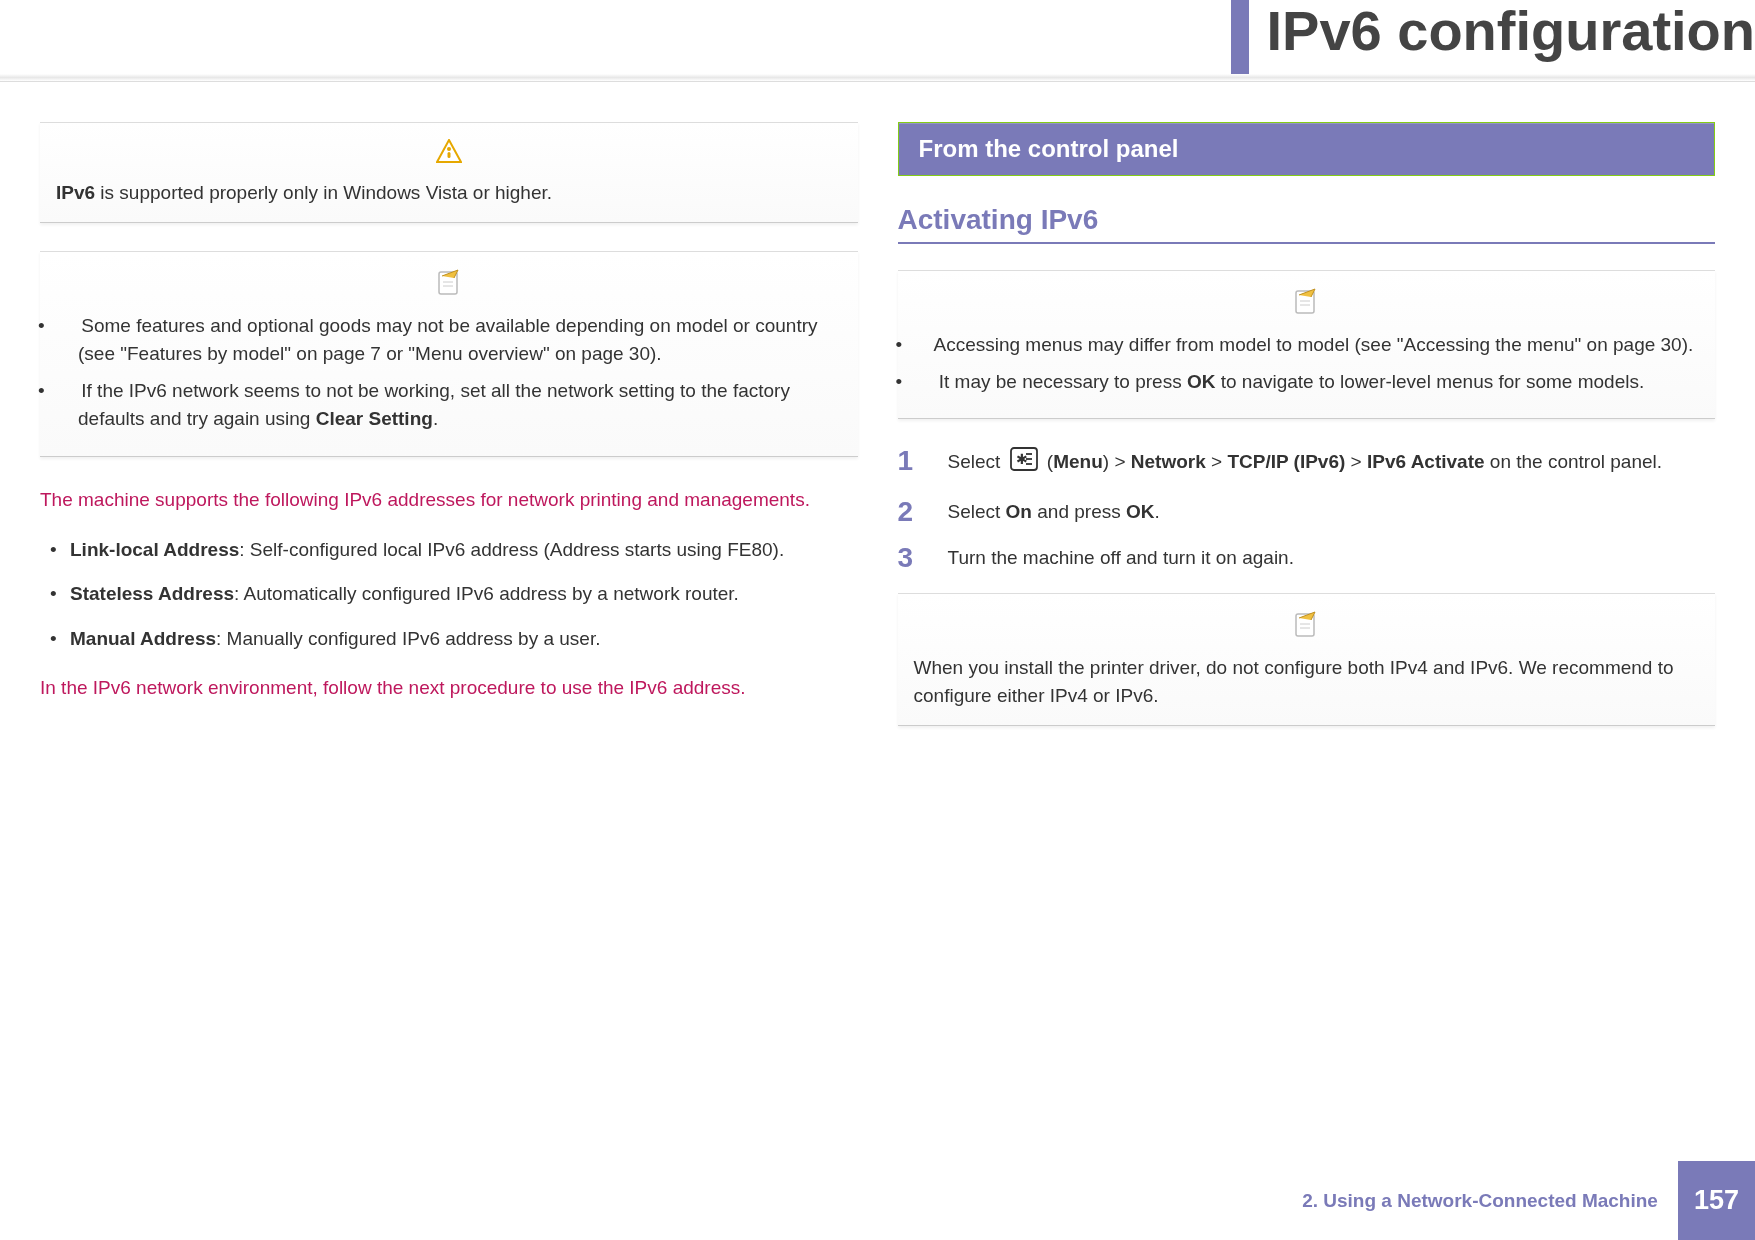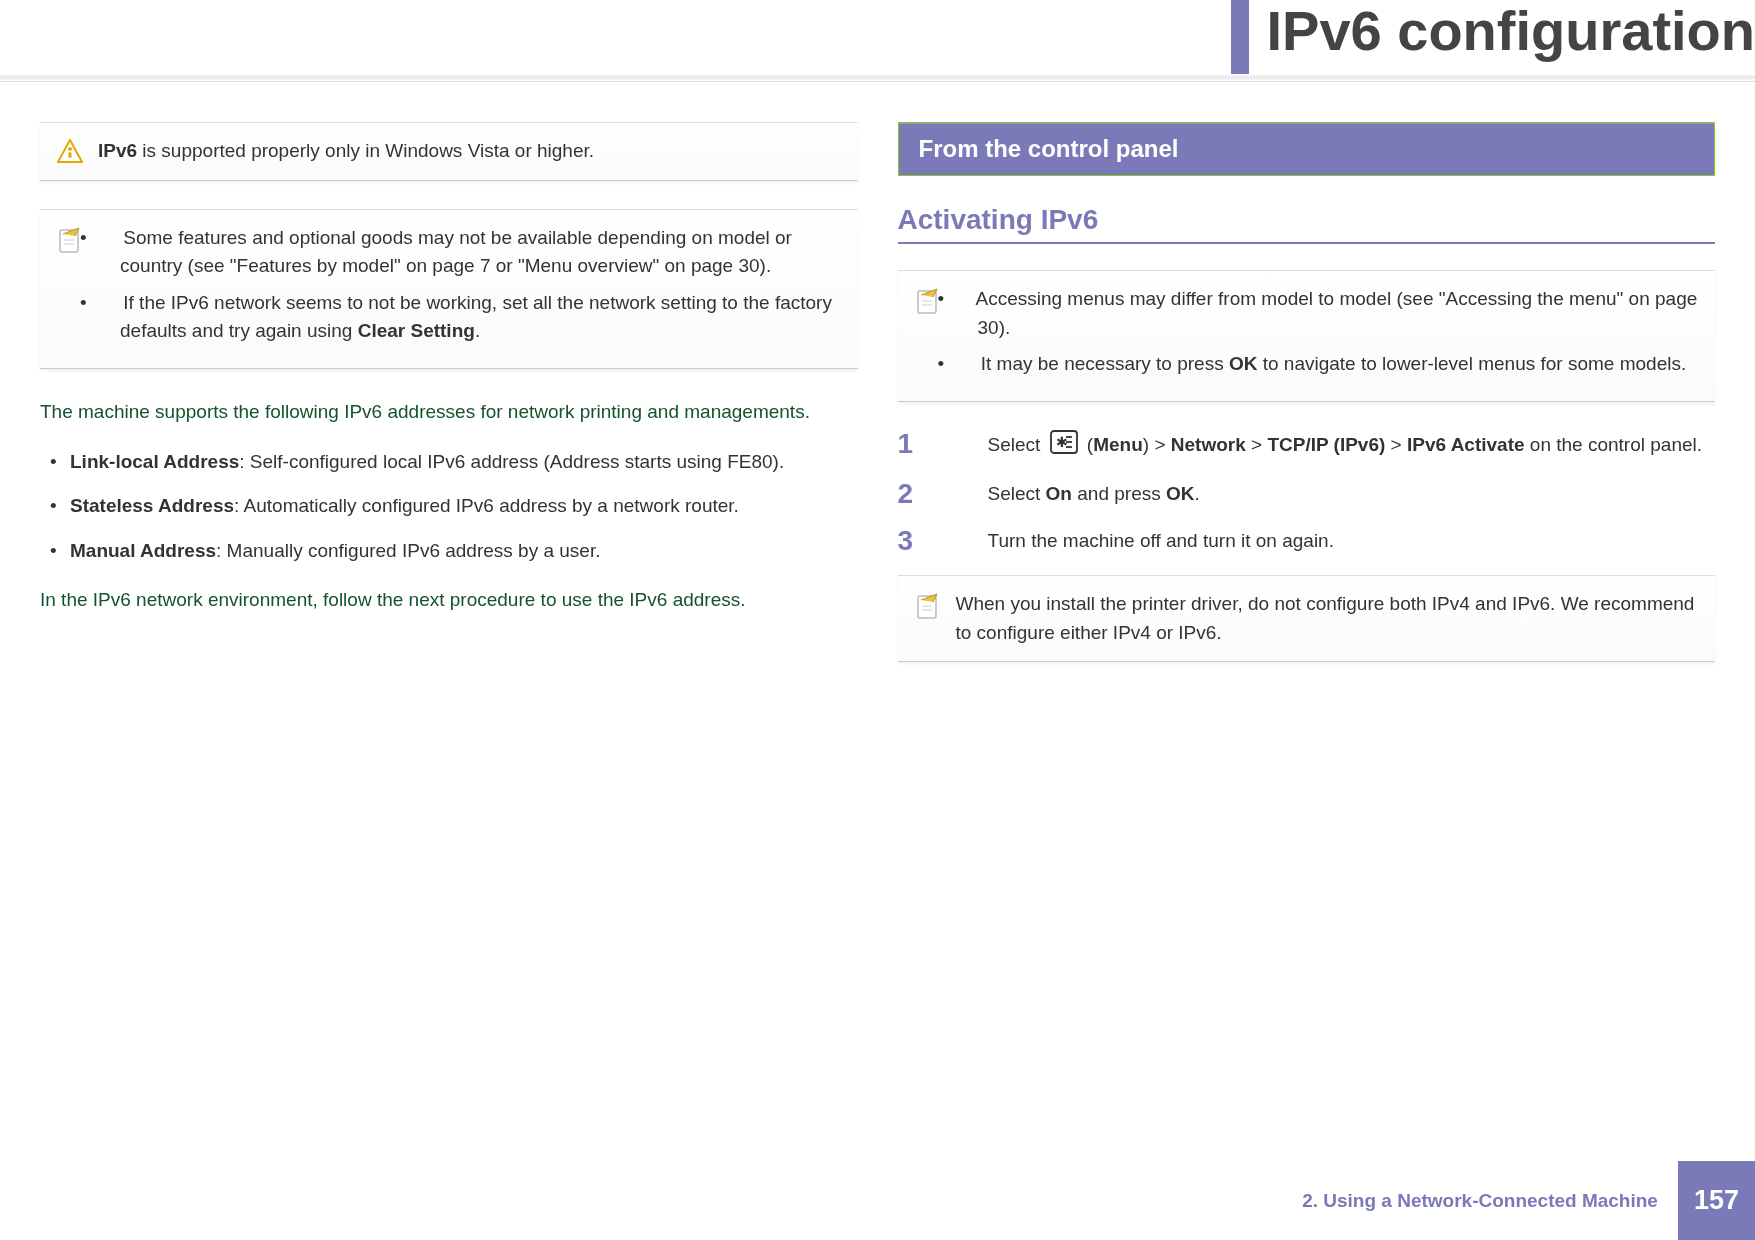--- a/index.html
+++ b/index.html
@@ -43,38 +43,39 @@
   .col { flex: 1; }
   .callout {
     border-top: 1px solid #ddd;
     border-bottom: 1px solid #ccc;
     background: linear-gradient(#fff, #fafafa);
     padding: 14px 16px 14px 16px;
     display: flex;
     gap: 14px;
     margin-bottom: 28px;
     box-shadow: 0 2px 3px rgba(0,0,0,0.06);
+    flex-direction: column;
   }
   .callout-icon {
     flex: 0 0 28px;
     display: flex;
     align-items: flex-start;
     justify-content: center;
     padding-top: 2px;
   }
   .callout-body { flex: 1; font-size: 19px; line-height: 1.5; color: #333; }
   .callout-body ul { list-style: none; }
   .callout-body li::before {
     content: "•";
     display: inline-block;
     width: 20px;
     margin-left: -4px;
   }
   .callout-body li { padding-left: 22px; text-indent: -18px; margin-bottom: 8px; }
-  .body-text { font-size: 19px; line-height: 1.55; margin: 10px 0 14px 0; color: #14532d; }
+  .body-text { font-size: 19px; line-height: 1.55; margin: 10px 0 14px 0; color: #be185d; }
   .bullets { list-style: none; margin: 0 0 12px 0; }
   .bullets li { font-size: 19px; line-height: 1.5; padding: 8px 0 8px 30px; position: relative; color: #333;}
   .bullets li::before { content: "•"; position: absolute; left: 10px; }
   .section-bar {
     background: #7a7ab8;
     color: #fff;
     font-weight: bold;
     font-size: 24px;
     padding: 12px 20px;
     border: 1px solid #84cc16;
@@ -91,21 +92,21 @@
   }
   .steps { margin: 12px 0 20px 0; }
   .step { display: flex; gap: 20px; margin-bottom: 18px; align-items: flex-start; }
   .step-num {
     color: #7a7ab8;
     font-weight: bold;
     font-size: 28px;
     flex: 0 0 30px;
     line-height: 1;
   }
-  .step-body { font-size: 19px; line-height: 1.5; color: #333; flex: 1; margin-left: 40px;}
+  .step-body { font-size: 19px; line-height: 1.5; color: #333; flex: 1;}
   .menu-icon-inline {
     display: inline-block;
     vertical-align: middle;
     margin: 0 4px;
   }
   .footer {
     position: absolute;
     bottom: 0;
     right: 0;
     display: flex;

